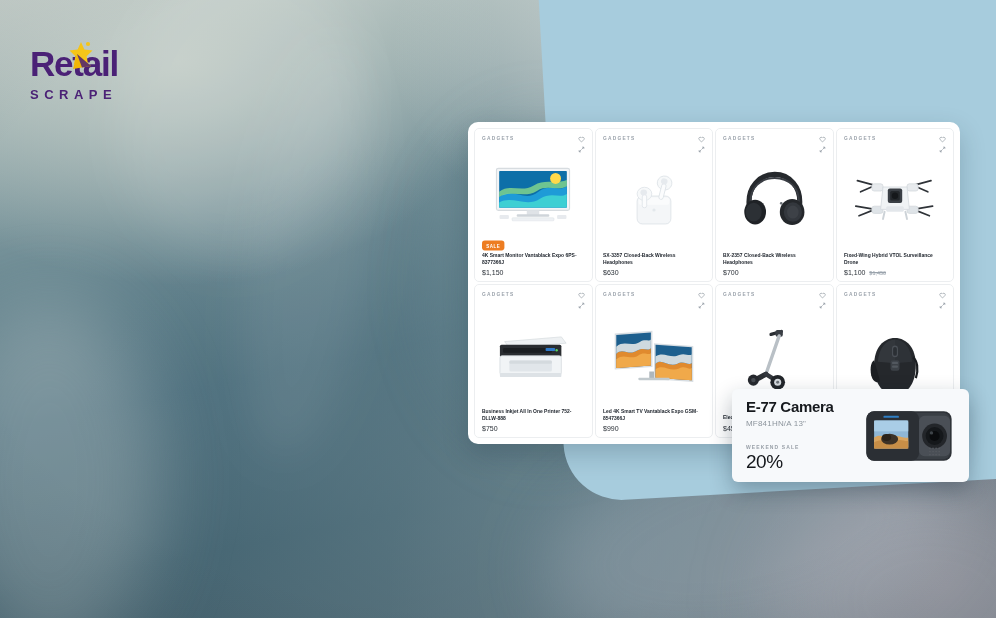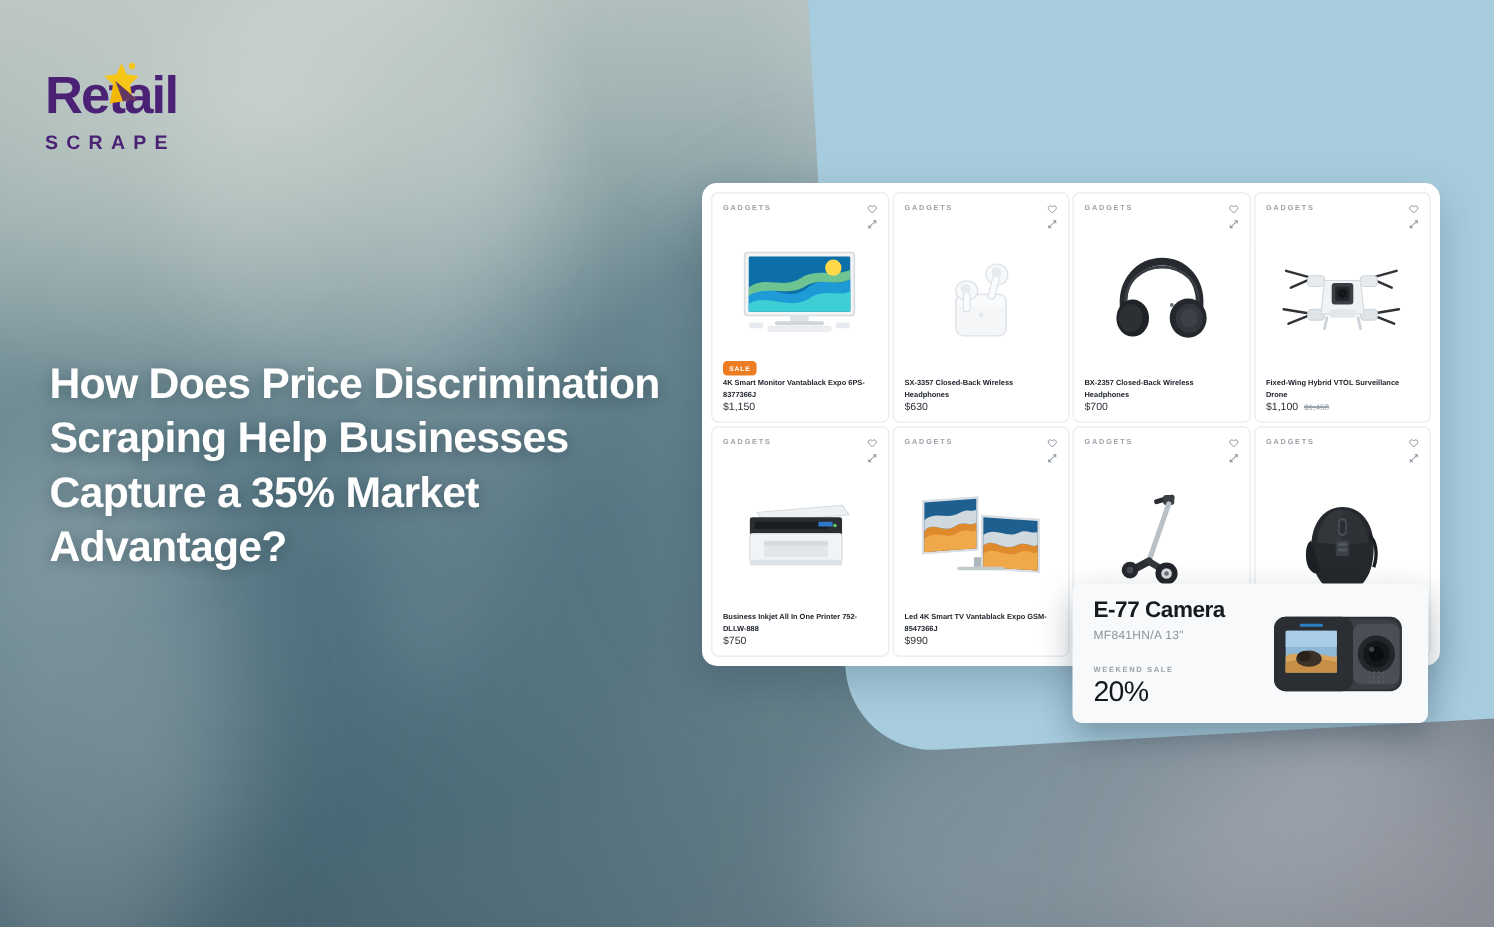--- a/index.html
+++ b/index.html
@@ -117,21 +117,21 @@
     width: 77%;
   }
   .pold {
     color: #9aa3ac; text-decoration: line-through; font-size: 4.2px;
     margin-left: 3px;
   }
 
   
   .promo {
     position: absolute;
-    left: 715px; top: 389px;
+    left: 732px; top: 389px;
     width: 237px; height: 93px;
     background: #f7f9fb;
     border-radius: 6px;
     box-shadow: 0 9px 22px rgba(15,35,50,0.32);
     display: flex; align-items: center;
     padding: 12px 14px;
   }
   .promo-left { flex: 1; min-width: 0; }
   .promo-title { font-size: 15px; font-weight: 700; color: #16191d; letter-spacing: -0.3px; }
   .promo-sub { font-size: 8px; color: #8d959d; margin-top: 4px; letter-spacing: .2px; }
@@ -187,21 +187,20 @@
           <path d="M15 2 L18.4 9.5 L26.5 10.6 L20.6 16.3 L22.1 24.6 L15 20.6 L7.9 24.6 L9.4 16.3 L3.5 10.6 L11.6 9.5 Z" fill="#f5c518"></path>
           <path d="M11 14 L25 26 L7 29 Z" fill="#f2b705"></path>
           <path d="M11 14 L25 26 L16 27.6 Z" fill="#4b2176" opacity="0.85"></path>
           <circle cx="22" cy="4" r="2.1" fill="#f5c518"></circle>
         </svg>
       </div>
     </div>
     <div class="logo-sub">SCRAPE</div>
   </div>
 
-  <div class="headline">How Does Price Discrimination Scraping Help Businesses Capture a 35% Market Advantage?</div>
 
   <div class="sheet">
 
     <div class="pcard">
       <div class="pcard-top">
         <span class="pcat">GADGETS</span>
         <span class="pacts">
           <span class="icn">
               <svg viewBox="0 0 24 24" fill="none" stroke="currentColor" stroke-width="2.2">
                 <path d="M12 20.5 3.8 12.3a4.9 4.9 0 0 1 6.9-6.9l1.3 1.3 1.3-1.3a4.9 4.9 0 0 1 6.9 6.9Z"></path>

